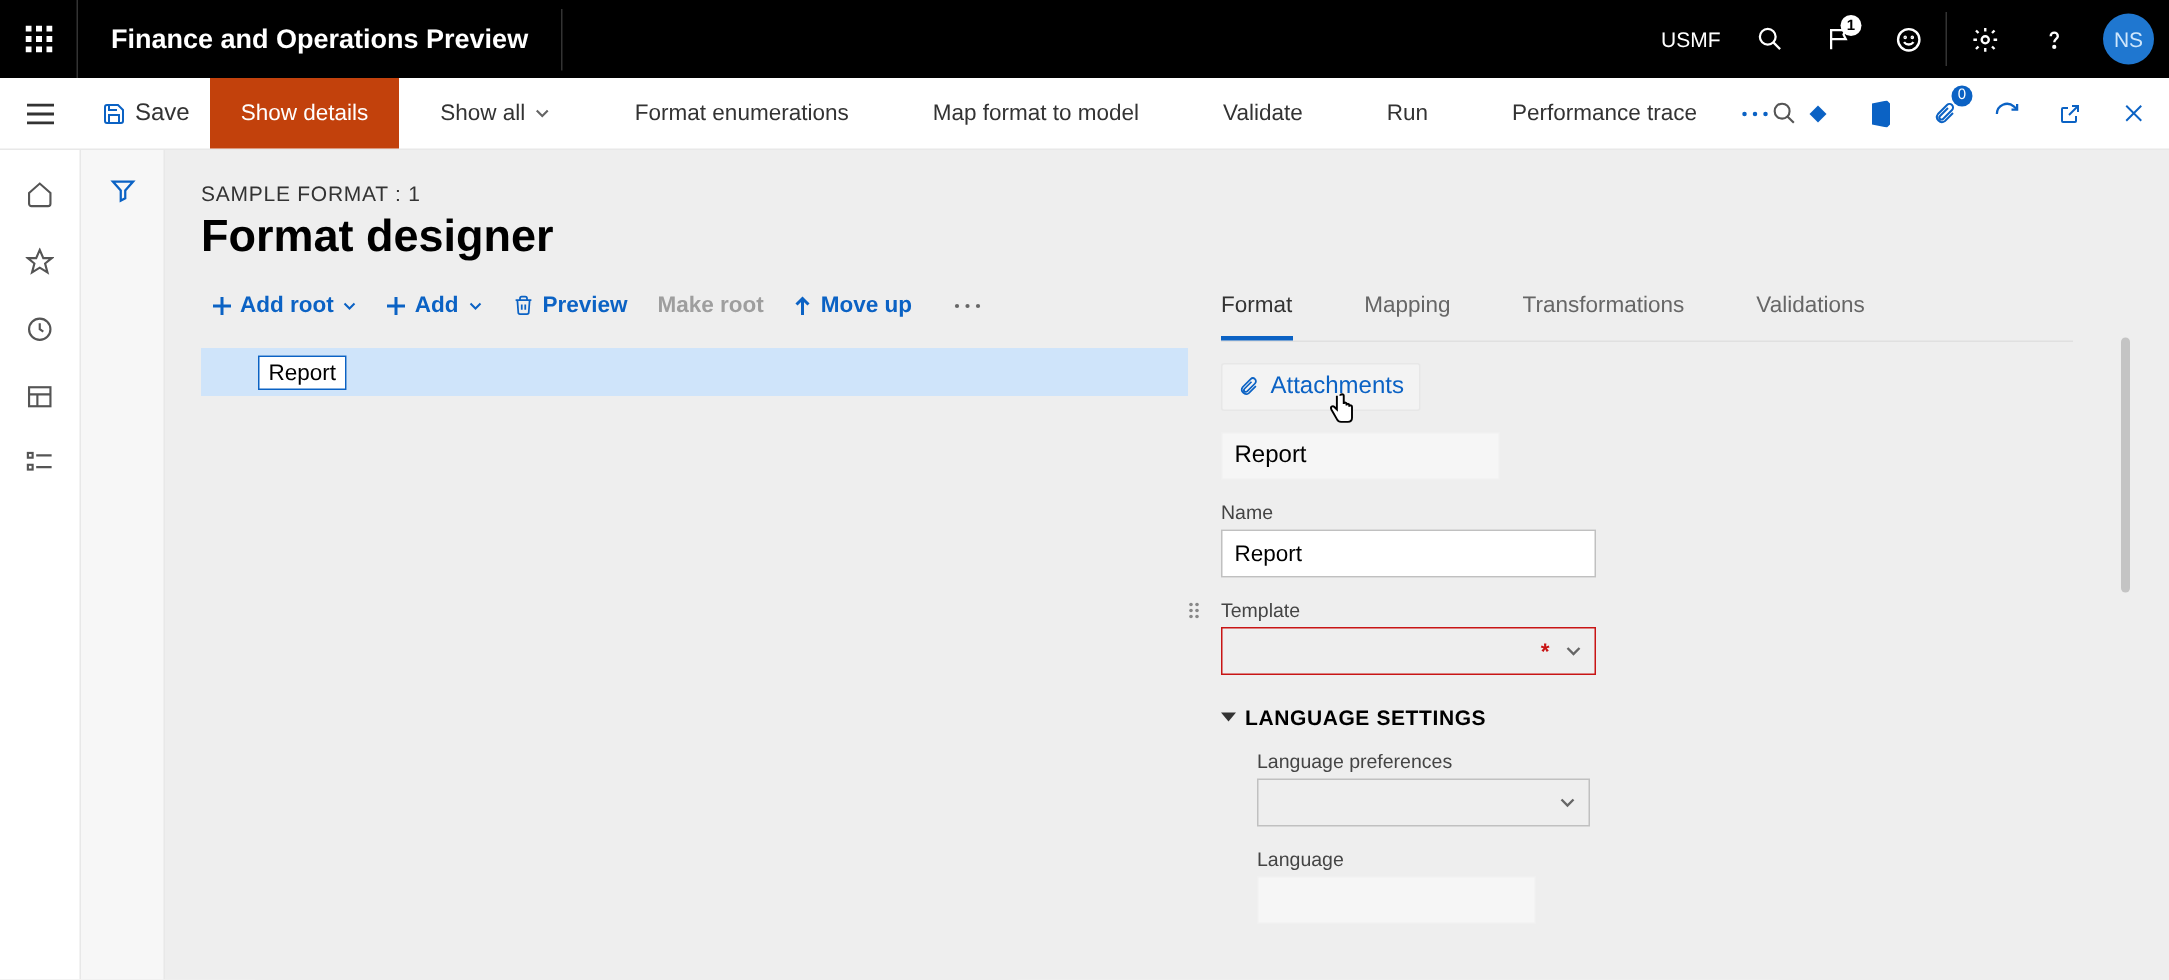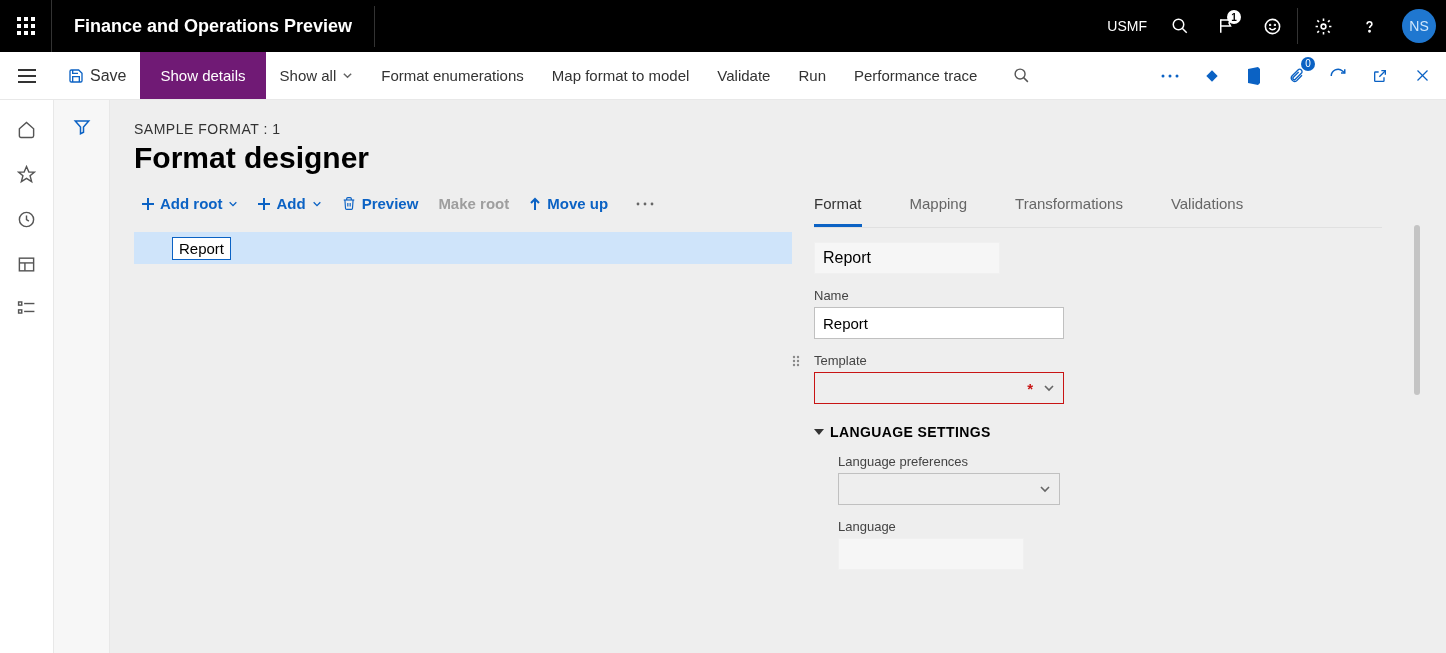--- a/index.html
+++ b/index.html
@@ -14,22 +14,22 @@
 .entity-label { font-size: 14px; margin-right: 10px; }
 .header-icon-btn { width: 46px; height: 52px; display: flex; align-items: center; justify-content: center; cursor: pointer; position: relative; }
 .header-sep { border-left: 1px solid #333; height: 36px; margin: 0 2px; }
 .badge-count { position: absolute; top: 10px; right: 8px; background: #fff; color: #000; border-radius: 50%; font-size: 10px; width: 14px; height: 14px; display: flex; align-items: center; justify-content: center; font-weight: 600; }
 .avatar { width: 34px; height: 34px; background: #1f77d0; border-radius: 50%; display: flex; align-items: center; justify-content: center; font-size: 14px; margin: 0 10px; color: #cfe6fb; }
 
 
 .cmdbar { height: 48px; background: #fff; display: flex; align-items: center; border-bottom: 1px solid #e8e8e8; position: relative; }
 .cmd-hamburger { width: 54px; display: flex; justify-content: center; cursor: pointer; }
 .cmd-save { display: flex; align-items: center; gap: 6px; padding: 0 14px; color: #333; cursor: pointer; }
-.cmd-show-details { background: #701a75; color: #fff; height: 100%; display: flex; align-items: center; padding: 0 20px; cursor: pointer; font-size: 15px; }
-.cmd-item { padding: 0 14px; height: 100%; display: flex; align-items: center; color: #333; cursor: pointer; font-size: 15px; gap: 6px; }
+.cmd-show-details { background: #c2410c; color: #fff; height: 100%; display: flex; align-items: center; padding: 0 20px; cursor: pointer; font-size: 15px; }
+.cmd-item { padding: 0 28px; height: 100%; display: flex; align-items: center; color: #333; cursor: pointer; font-size: 15px; gap: 6px; }
 .cmdbar-right { position: absolute; right: 10px; display: flex; align-items: center; gap: 14px; }
 .cmd-icon-btn { width: 28px; height: 28px; display: flex; align-items: center; justify-content: center; cursor: pointer; color: #0b62c4; position: relative; }
 .dot-badge { position: absolute; top: -5px; right: -5px; background: #0b62c4; color: #fff; font-size: 10px; border-radius: 50%; width: 14px; height: 14px; display: flex; align-items: center; justify-content: center; }
 
 
 .workspace { display: flex; height: calc(100% - 100px); }
 .rail { width: 54px; background: #fff; border-right: 1px solid #e8e8e8; display: flex; flex-direction: column; align-items: center; padding-top: 20px; gap: 26px; }
 .rail-btn { color: #555; cursor: pointer; }
 
 
@@ -335,20 +335,29 @@
       </div>
 
       <div class="details-pane">
         <div class="details-tabs">
           <div class="details-tab active">Format</div>
           <div class="details-tab">Mapping</div>
           <div class="details-tab">Transformations</div>
           <div class="details-tab">Validations</div>
         </div>
 
+        <div class="attachments-btn" style="position:relative;">
+          <svg width="14" height="16" viewBox="0 0 24 24" fill="none" stroke="#0b62c4" stroke-width="2">
+              <path d="M21 11l-8 8a5 5 0 01-7-7l9-9a3.5 3.5 0 015 5l-9 9a2 2 0 01-3-3l8-8"></path>
+            </svg>
+          <span>Attachments</span>
+          <svg class="cursor-hand" style="left:68px;top:18px;" width="22" height="24" viewBox="0 0 24 26">
+              <path d="M9 3v10l-2-2c-1-1-3 0-2 2l4 7c.5 1 1.5 2 3 2h5c2 0 3-1 3-3v-8c0-1.5-2-1.5-2 0v-1c0-1.5-2-1.5-2 0v-1c0-1.5-2-1.5-2 0V3c0-1.5-2.5-1.5-2.5 0" fill="#fff" stroke="#000" stroke-width="1.4"></path>
+            </svg>
+        </div>
 
         <div class="field-block">
           <div class="field-readonly">Report</div>
         </div>
 
         <div class="field-block">
           <span class="field-label">Name</span>
           <input class="field-input" value="Report" style="">
         </div>
 

